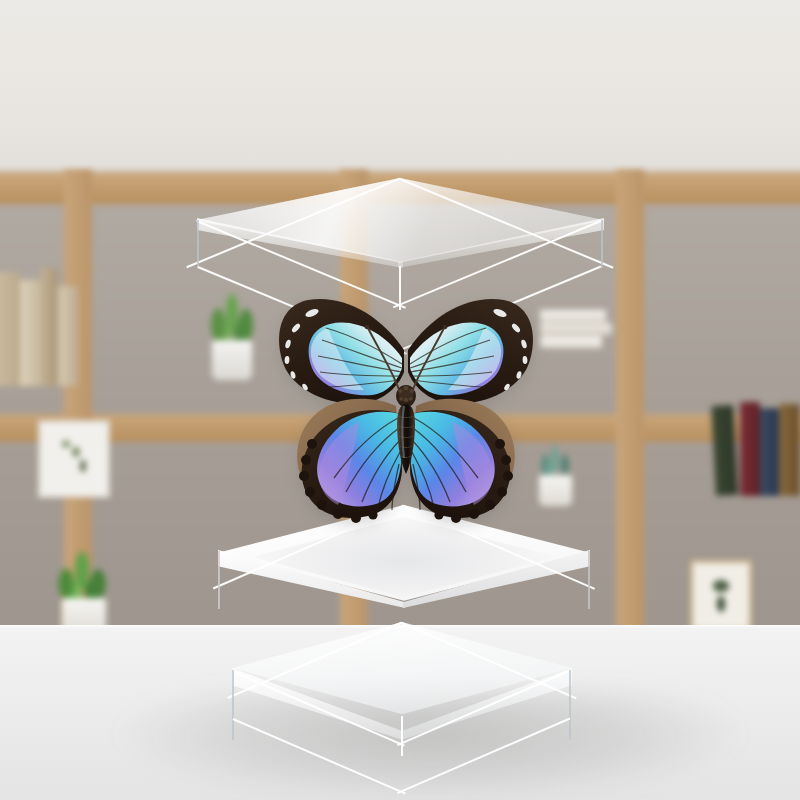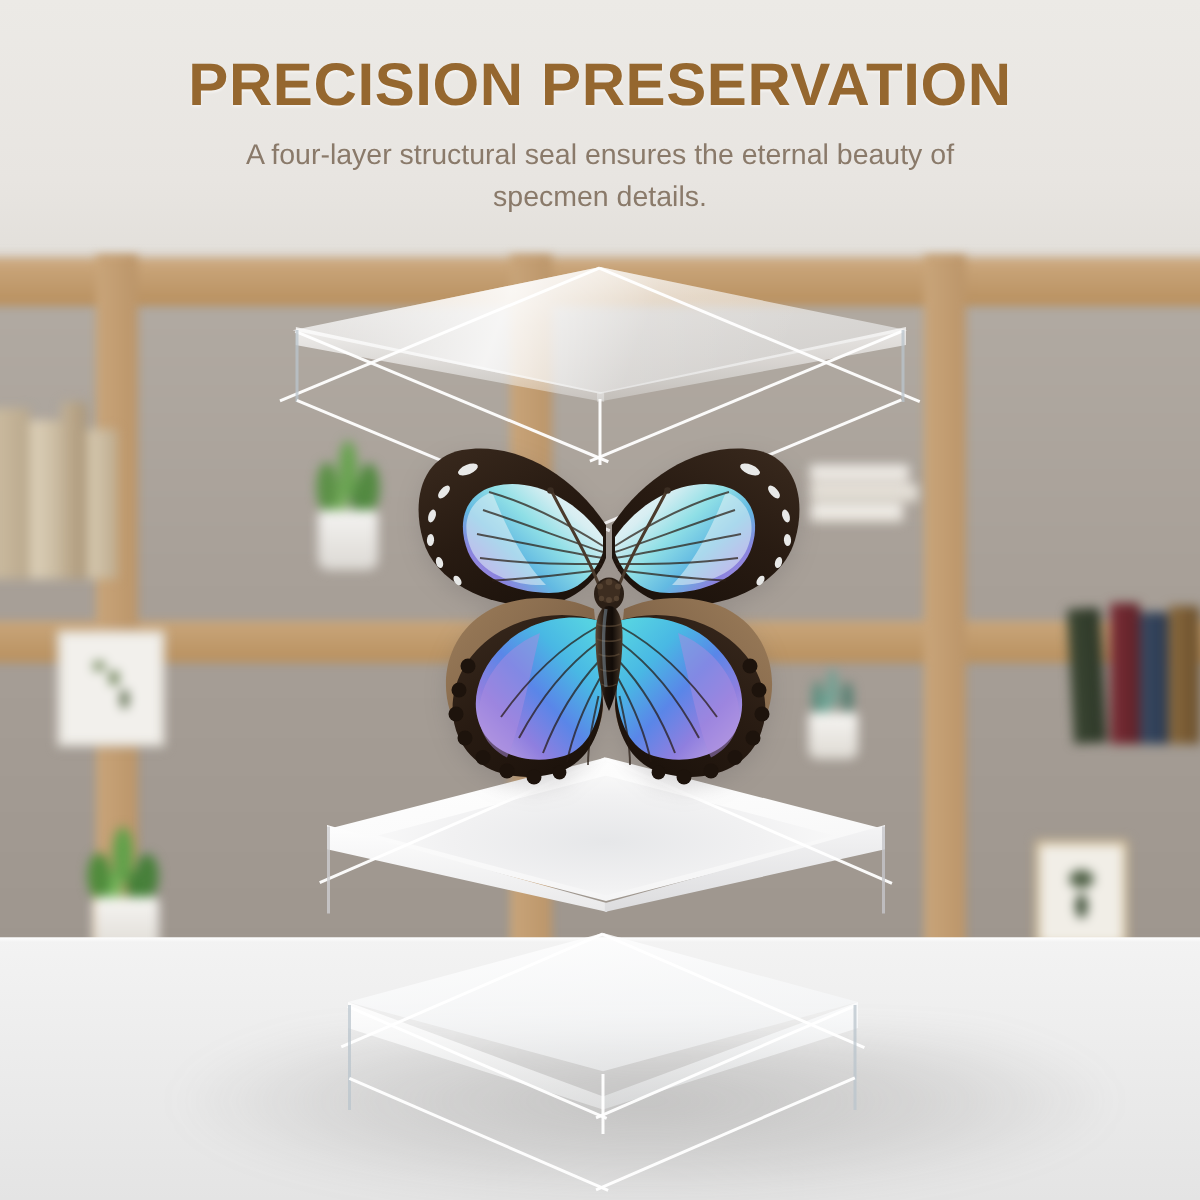--- a/index.html
+++ b/index.html
@@ -345,24 +345,20 @@
     <div class="blurobj" id="plant-bottom">
       <div class="foliage"></div>
         <div class="pot"></div>
     </div>
   </div>
 
   <div id="table"></div>
   <div id="table-edge"></div>
   <div id="table-shadow"></div>
 
-  <div id="header">
-    <h1 id="title">PRECISION PRESERVATION</h1>
-    <p id="subtitle">A four-layer structural seal ensures the eternal beauty of specmen details.</p>
-  </div>
 
   <div id="stack">
 
     <div class="part" id="lid">
       <div class="top-face"></div>
       <div class="top-sheen"></div>
       <div class="rim-left"></div>
       <div class="rim-right"></div>
 
       <div class="hair" style="left:205px; top:0px;   width:231px; transform:rotate(22.6deg);"></div>

